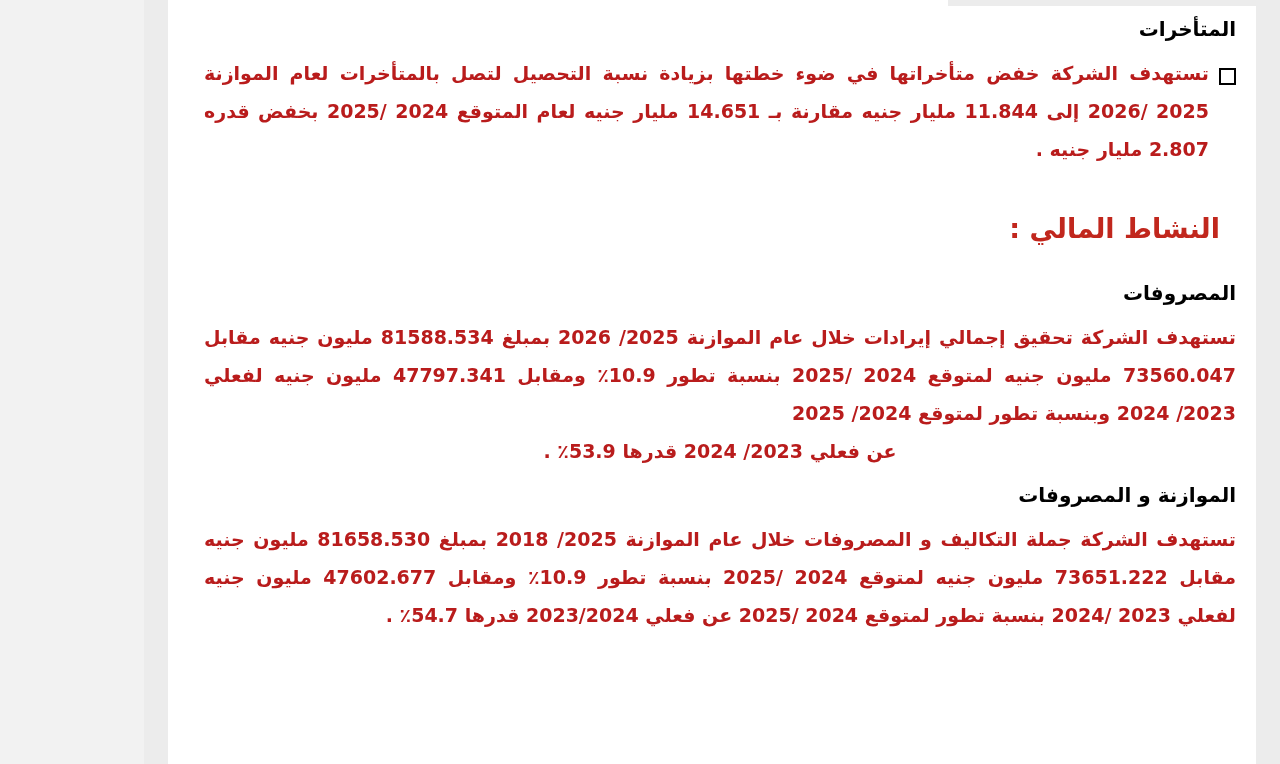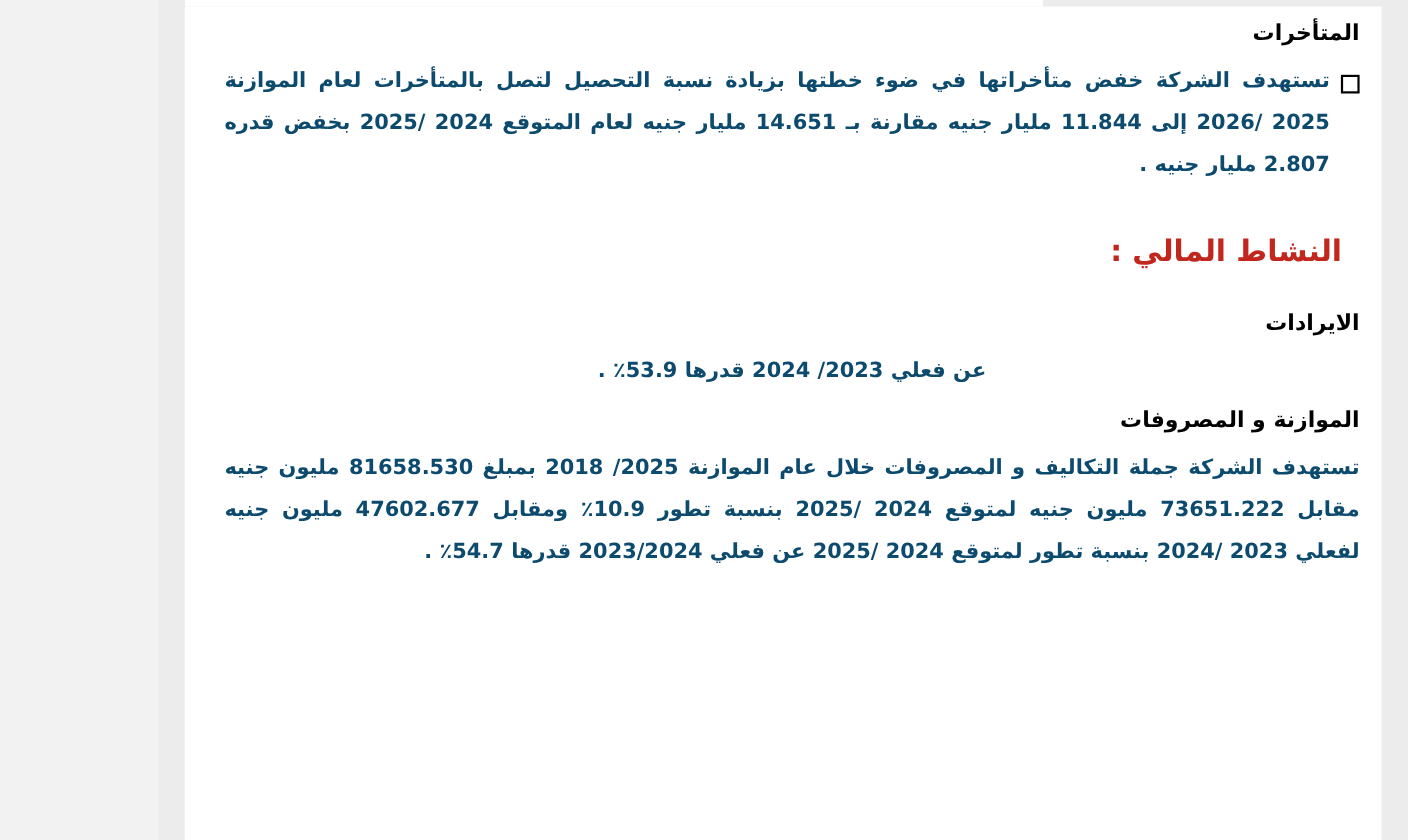--- a/index.html
+++ b/index.html
@@ -71,21 +71,21 @@
     font-size: 27px;
     font-weight: bold;
     color: #c1271d;
     margin: 16px;
     line-height: 1.4;
   }
 
   .para {
     font-size: 19px;
     font-weight: bold;
-    color: #0c4a6e;
+    color: #b91c1c;
     line-height: 2.0;
     margin: 0;
     text-align: justify;
     text-justify: inter-word;
   }
 
   .bullet-row {
     display: flex;
     flex-direction: row;
     align-items: flex-start;
@@ -132,24 +132,25 @@
       <span class="bullet-box"></span>
       <p class="para bullet-text">تستهدف الشركة خفض متأخراتها  في ضوء خطتها بزيادة نسبة التحصيل لتصل بالمتأخرات لعام الموازنة  2025 /2026  إلى 11.844 مليار جنيه مقارنة بـ 14.651 مليار جنيه  لعام المتوقع 2024 /2025 بخفض قدره 2.807  مليار جنيه .</p>
     </div>
 
     <div class="sp-2"></div>
 
     <h1 class="heading-red">النشاط المالي :</h1>
 
     <div class="sp-4"></div>
 
-    <h2 class="heading">الايرادات</h2>
+    <h2 class="heading">المصروفات</h2>
 
     <div class="sp-3"></div>
 
+    <p class="para indent-sub">تستهدف الشركة تحقيق إجمالي إيرادات خلال عام الموازنة 2025/ 2026 بمبلغ  81588.534  مليون جنيه مقابل 73560.047 مليون جنيه لمتوقع 2024 /2025 بنسبة تطور 10.9٪ ومقابل 47797.341 مليون جنيه لفعلي 2023/ 2024 وبنسبة تطور لمتوقع 2024/ 2025</p>
 
     <p class="para indent-sub" style="text-align:center;">عن فعلي 2023/ 2024 قدرها 53.9٪ .</p>
 
     <div class="sp-3"></div>
 
     <h2 class="heading">الموازنة  و المصروفات</h2>
 
     <div class="sp-3"></div>
 
     <p class="para indent-sub">تستهدف الشركة جملة التكاليف و المصروفات خلال عام الموازنة  2025/ 2018 بمبلغ   81658.530 مليون جنيه مقابل 73651.222 مليون جنيه لمتوقع 2024 /2025 بنسبة تطور 10.9٪ ومقابل 47602.677 مليون جنيه لفعلي 2023 /2024 بنسبة تطور لمتوقع 2024 /2025 عن فعلي 2023/2024 قدرها 54.7٪ .</p>

